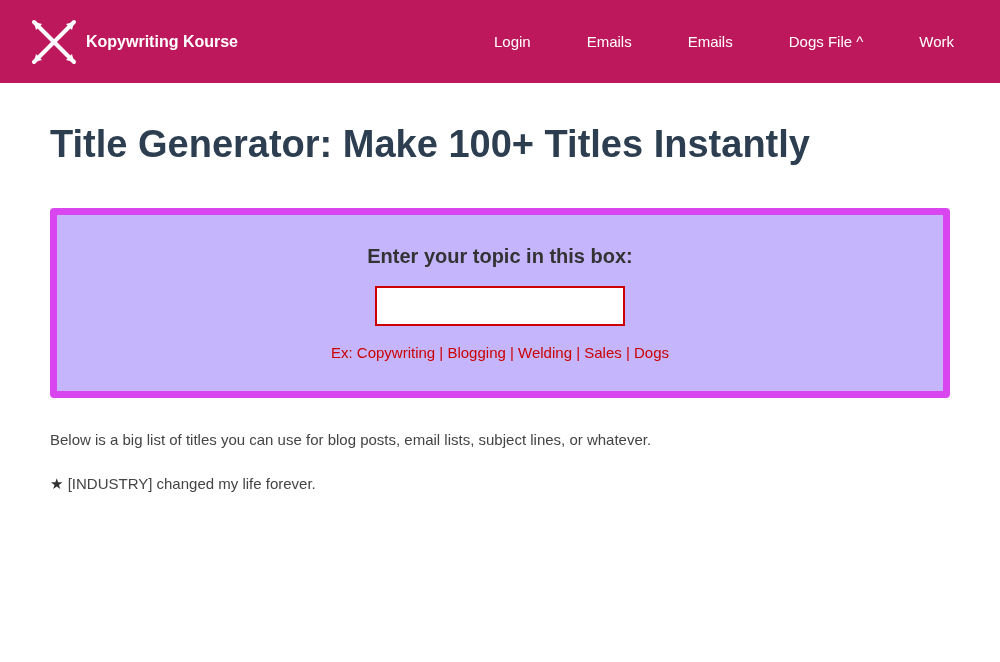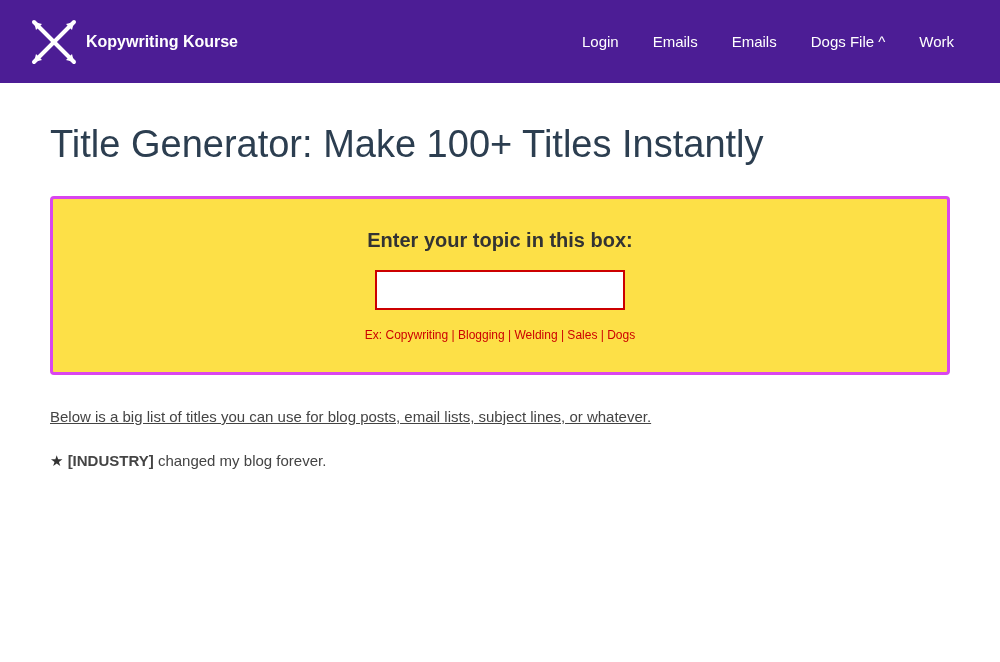--- a/index.html
+++ b/index.html
@@ -9,21 +9,21 @@
     }
 
     body {
       font-family: Arial, sans-serif;
       background: #f5f5f5;
       width: 1000px;
     }
 
     
     header {
-      background-color: #4c1d95;
+      background-color: #be185d;
       display: flex;
       align-items: center;
       padding: 0 30px;
       height: 83px;
     }
 
     .logo-area {
       display: flex;
       align-items: center;
       gap: 8px;
@@ -39,49 +39,49 @@
     .logo-text {
       color: white;
       font-size: 16px;
       font-weight: bold;
       line-height: 1.2;
     }
 
     nav {
       display: flex;
       align-items: flex-end;
-      gap: 2px;
+      gap: 24px;
       margin-left: auto;
     }
 
     nav a {
       color: white;
       text-decoration: none;
       font-size: 15px;
       padding: 8px 16px;
       white-space: nowrap;
     }
 
     
     main {
       background: white;
       padding: 40px 50px;
       min-height: 579px;
     }
 
     .page-title {
       font-size: 38px;
-      font-weight: 400;
+      font-weight: 700;
       color: #2c3e50;
-      margin-bottom: 30px;
+      margin-bottom: 42px;
     }
 
     .input-box-container {
-      background: #fde047;
-      border: 3px solid #d946ef;
+      background: #c4b5fd;
+      border: 7px solid #d946ef;
       border-radius: 4px;
       padding: 30px 40px;
       margin-bottom: 30px;
       text-align: center;
     }
 
     .input-box-label {
       font-size: 20px;
       font-weight: bold;
       color: #333;
@@ -93,57 +93,56 @@
       height: 40px;
       border: 2px solid #cc0000;
       outline: none;
       font-size: 16px;
       padding: 4px 8px;
       display: block;
       margin: 0 auto 18px auto;
     }
 
     .examples {
-      font-size: 12px;
+      font-size: 15px;
       color: #333;
       font-weight: bold;
     }
 
     .examples span {
       color: #cc0000;
       font-weight: normal;
     }
 
     .description {
       font-size: 15px;
       color: #444;
       margin-bottom: 20px;
       line-height: 1.6;
-      text-decoration: underline;
     }
 
     .titles-list {
       list-style: none;
       padding: 0;
     }
 
     .titles-list li {
       font-size: 15px;
       color: #444;
       margin-bottom: 4px;
       line-height: 1.6;
     }
 
     .titles-list li::before {
       content: "★ ";
       color: #333;
     }
 
     .titles-list li strong {
-      font-weight: bold;
+      font-weight: normal;
     }
   </style>
 </head>
 <body>
 
 <header>
   <div class="logo-area">
     <div class="logo-icon">
       <svg width="48" height="48" viewBox="0 0 48 48" xmlns="http://www.w3.org/2000/svg">
 
@@ -176,16 +175,16 @@
     <input type="text" class="topic-input" placeholder="" style="">
     <div class="examples">
       <span>Ex: </span><span>Copywriting | Blogging | Welding | Sales | Dogs</span>
     </div>
   </div>
 
   <p class="description">Below is a big list of titles you can use for blog posts, email lists, subject lines, or whatever.</p>
 
   <ul class="titles-list">
     <li>
-      <strong>[INDUSTRY]</strong><span> changed my blog forever.</span>
+      <strong>[INDUSTRY]</strong><span> changed my life forever.</span>
     </li>
   </ul>
 </main>
 
 </body></html>

